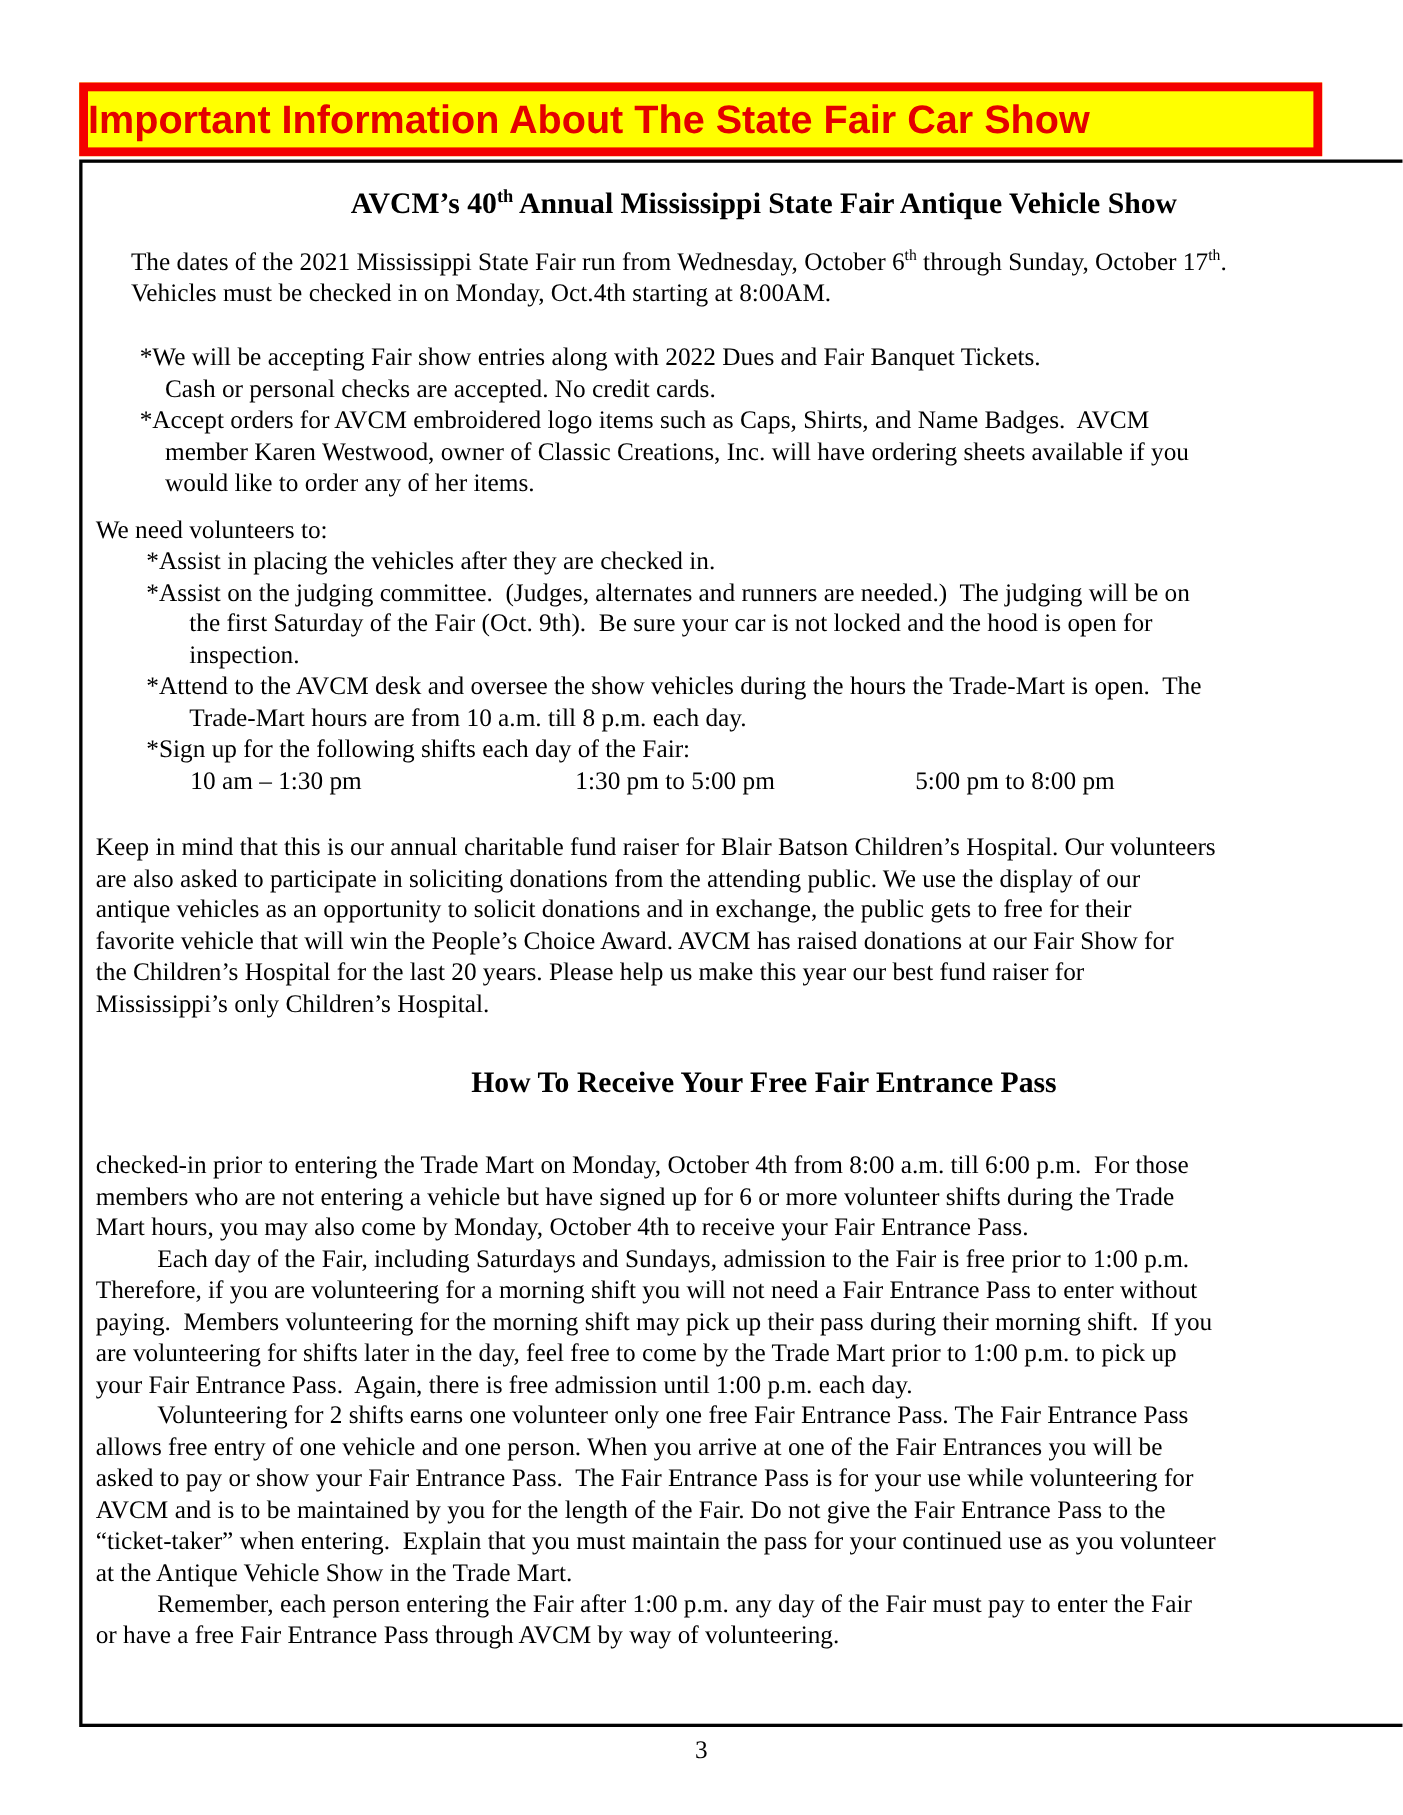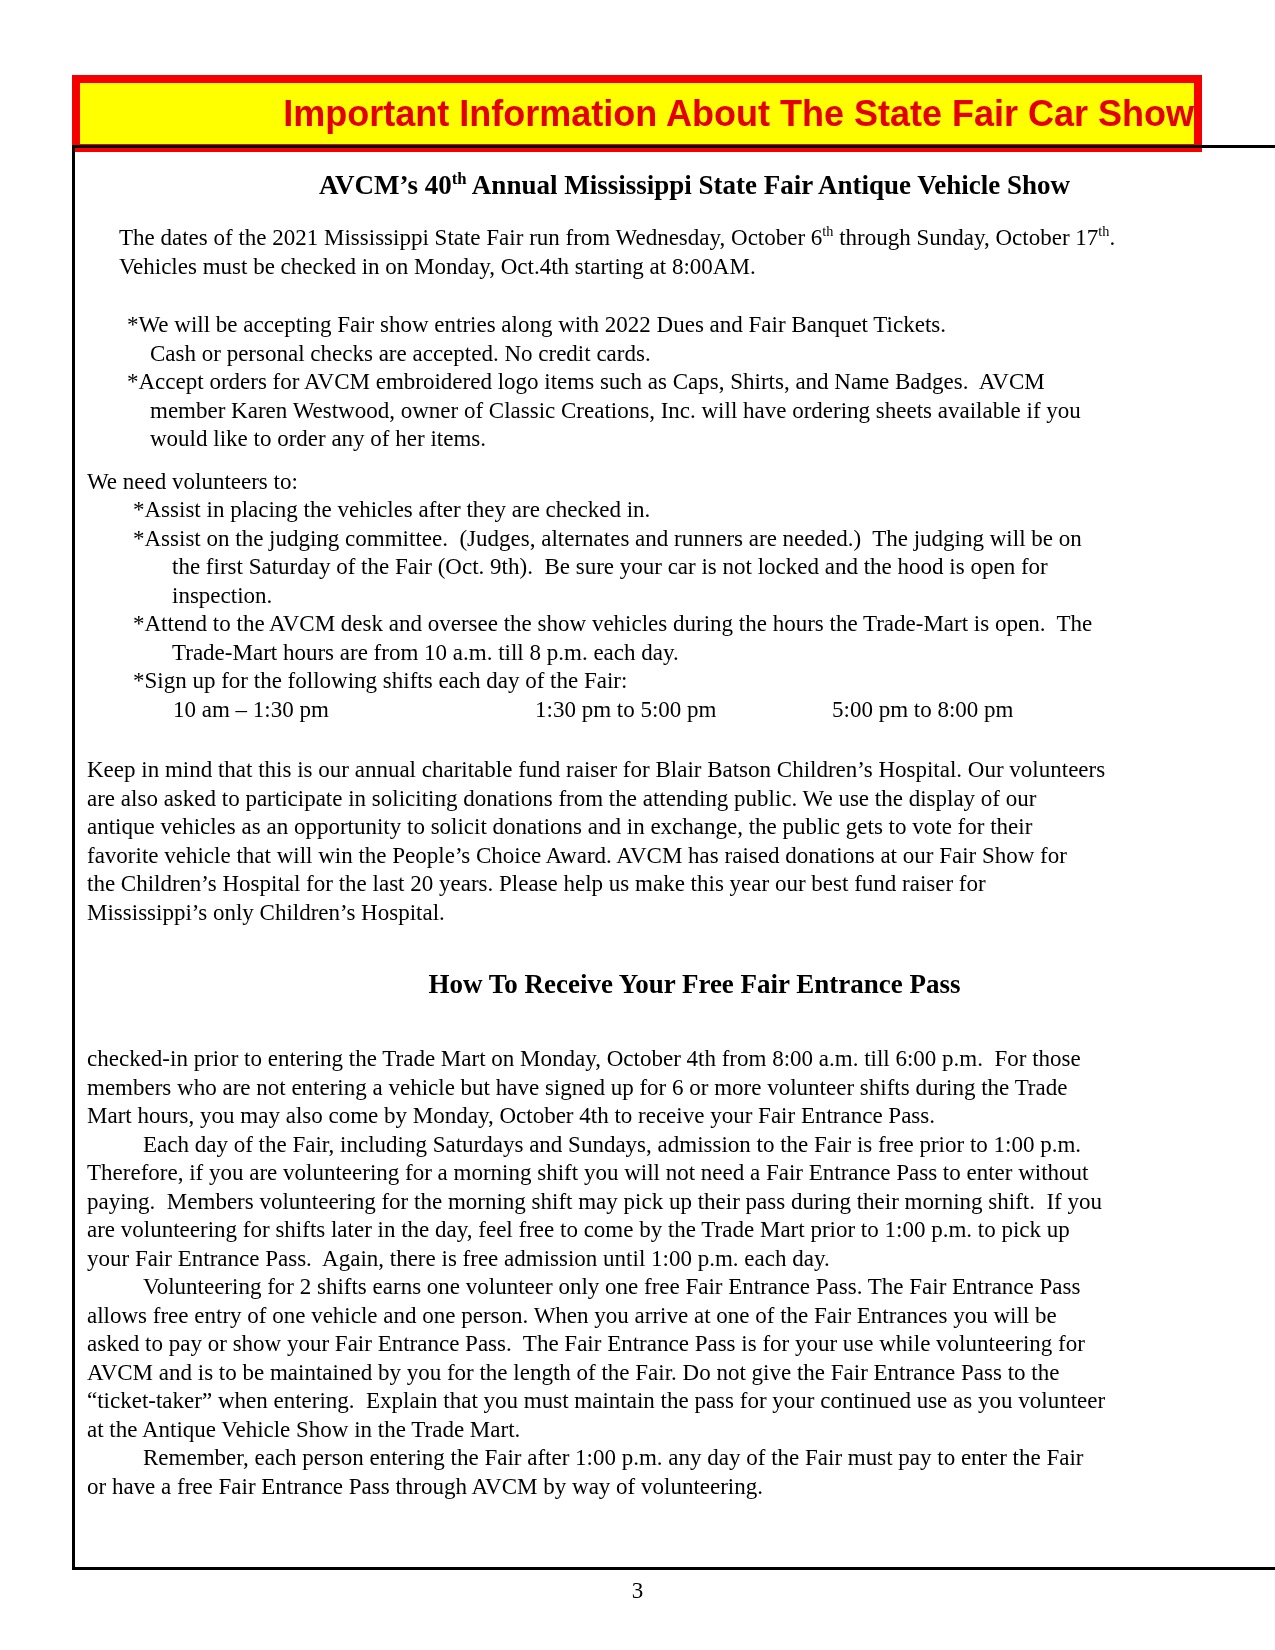--- a/index.html
+++ b/index.html
@@ -5,25 +5,25 @@
   html, body { margin: 0; padding: 0; }
   body {
     width: 1275px; height: 1650px;
     position: relative;
     background: #ffffff;
     font-family: "Liberation Serif", serif;
     color: #000;
   }
   .banner {
     position: absolute; left: 72px; top: 75px;
-    width: 1130px; height: 77px;
+    width: 1130px; height: 67px;
     box-sizing: border-box;
     background: var(--banner-bg, #FFFF00);
     border: 8px solid var(--banner-border, #F40000);
-    display: flex; align-items: center; justify-content: flex-end;
+    display: flex; align-items: center; justify-content: flex-start;
   }
   .banner-title {
     font-family: "Liberation Sans", sans-serif;
     font-weight: 700;
     font-size: 36px;
     color: var(--banner-text, #E30000);
     white-space: pre;
   }
   .content-box {
     position: absolute; left: 72px; top: 145px;
@@ -51,21 +51,21 @@
   .i2b { padding-left: 85px; }
   .heading .ln {
     text-align: center;
     font-weight: 700;
     font-size: 27px;
     line-height: 34px;
   }
   .shifts { position: relative; height: 28.5px; }
   .shifts .col { position: absolute; top: 0; }
   .shifts .col-0 { left: 86px; }
-  .shifts .col-1 { left: 448px; }
+  .shifts .col-1 { left: 436px; }
   .shifts .col-2 { left: 745px; text-align: center; }
   .b-intro-paragraph      { margin-top: 22px; margin-left: 32px; }
   .b-entries-bullets      { margin-top: 30px; }
   .b-volunteers-intro     { margin-top: 14px; }
   .b-volunteers-bullets   { margin-top: 0; }
   .b-fundraiser-paragraph { margin-top: 32px; }
   .b-pass-heading         { margin-top: 40px; }
   .b-pass-p1              { margin-top: 44px; }
   .b-pass-p2, .b-pass-p3, .b-pass-p4 { margin-top: 0; }
   .page-number {
@@ -105,21 +105,21 @@
         <div class="ln i2b"><span>the first Saturday of the Fair (Oct. 9th).  Be sure your car is not locked and the hood is open for</span></div>
         <div class="ln i2b"><span>inspection.</span></div>
         <div class="ln i1b"><span>*Attend to the AVCM desk and oversee the show vehicles during the hours the Trade-Mart is open.  The</span></div>
         <div class="ln i2b"><span>Trade-Mart hours are from 10 a.m. till 8 p.m. each day.</span></div>
         <div class="ln i1b"><span>*Sign up for the following shifts each day of the Fair:</span></div>
         <div class="ln i0 shifts"><span class="col col-0">10 am – 1:30 pm</span><span class="col col-1">1:30 pm to 5:00 pm</span><span class="col col-2">5:00 pm to 8:00 pm</span></div>
       </div>
       <div class="block b-fundraiser-paragraph">
         <div class="ln i0"><span>Keep in mind that this is our annual charitable fund raiser for Blair Batson Children’s Hospital. Our volunteers</span></div>
         <div class="ln i0"><span>are also asked to participate in soliciting donations from the attending public. We use the display of our</span></div>
-        <div class="ln i0"><span>antique vehicles as an opportunity to solicit donations and in exchange, the public gets to vote for their</span></div>
+        <div class="ln i0"><span>antique vehicles as an opportunity to solicit donations and in exchange, the public gets to free for their</span></div>
         <div class="ln i0"><span>favorite vehicle that will win the People’s Choice Award. AVCM has raised donations at our Fair Show for</span></div>
         <div class="ln i0"><span>the Children’s Hospital for the last 20 years. Please help us make this year our best fund raiser for</span></div>
         <div class="ln i0"><span>Mississippi’s only Children’s Hospital.</span></div>
       </div>
       <div class="block b-pass-heading heading">
         <div class="ln i0"><span>How To Receive Your Free Fair Entrance Pass</span></div>
       </div>
       <div class="block b-pass-p1">
         <div class="ln i0"><span>checked-in prior to entering the Trade Mart on Monday, October 4th from 8:00 a.m. till 6:00 p.m.  For those</span></div>
         <div class="ln i0"><span>members who are not entering a vehicle but have signed up for 6 or more volunteer shifts during the Trade</span></div>

